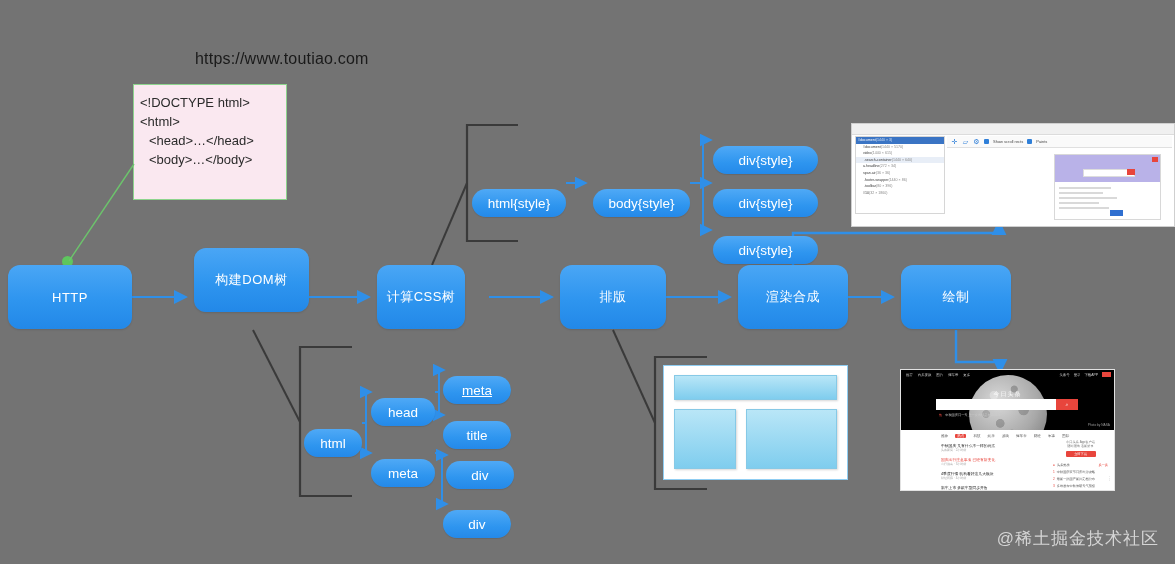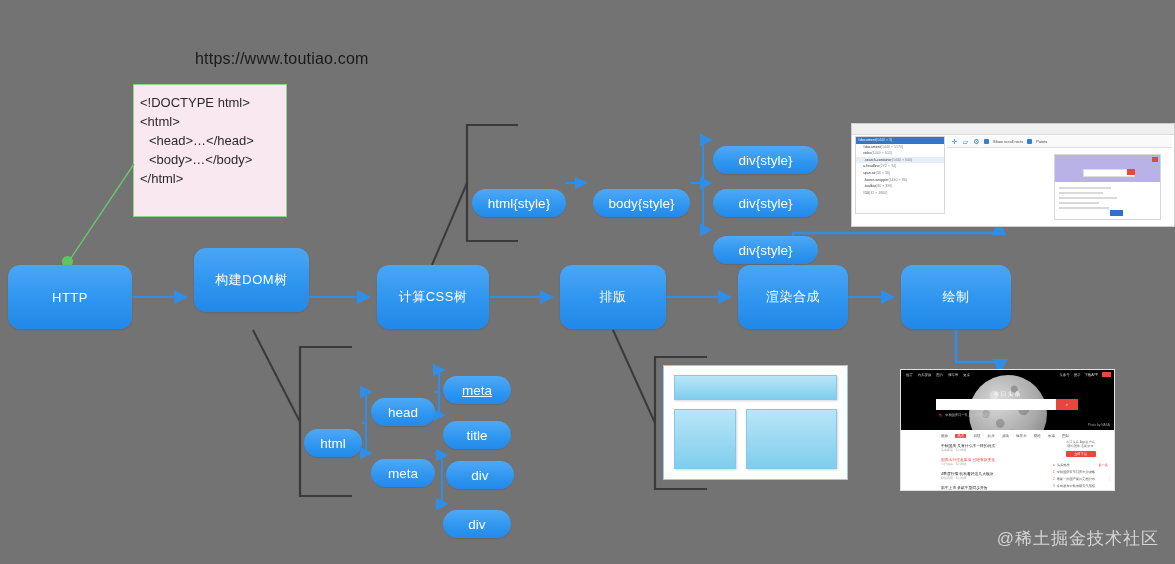--- a/index.html
+++ b/index.html
@@ -22,21 +22,21 @@
     left: 195px; top: 50px;
     font-size: 16px;
     color: #1a1a1a;
     letter-spacing: .2px;
     white-space: nowrap;
   }
   
   .code-card {
     position: absolute;
     left: 133px; top: 84px;
-    width: 154px; height: 133px;
+    width: 154px; height: 116px;
     background: #fae8f0;
     border: 1.5px solid #8dd48d;
     box-sizing: border-box;
     padding: 8px 5px 0 6px;
   }
   .code-card .line {
     font-size: 13px;
     color: #2b2b2b;
     line-height: 19px;
     white-space: pre;
@@ -319,21 +319,20 @@
 
 <div id="canvas">
 
   <div class="url-label">https://www.toutiao.com</div>
 
   <div class="code-card">
     <div class="line">&lt;!DOCTYPE html&gt;</div>
     <div class="line">&lt;html&gt;</div>
     <div class="line ind">&lt;head&gt;…&lt;/head&gt;</div>
     <div class="line ind">&lt;body&gt;…&lt;/body&gt;</div>
-    <div class="line">&lt;/html&gt;</div>
   </div>
   <div class="green-dot"></div>
 
   <svg class="overlay" viewBox="0 0 1175 564">
     <defs>
       <marker id="ah-blue" markerWidth="7" markerHeight="7" refX="5.6" refY="3.2" orient="auto">
         <path d="M0,0 L6.5,3.2 L0,6.4 Z" fill="#2f8fe8"></path>
       </marker>
     </defs>
 
@@ -376,21 +375,21 @@
     <path d="M707,357 L655,357 L655,489 L707,489" fill="none" stroke="#3a3a3a" stroke-width="2.2"></path>
     <line x1="655" y1="423" x2="613" y2="330" stroke="#3a3a3a" stroke-width="2"></line>
 
     <path d="M793,265 L793,233 L999,233 L999,222" fill="none" stroke="#2f8fe8" stroke-width="2.4" marker-end="url(#ah-blue)"></path>
 
     <path d="M956,330 L956,362 L1000,362 L1000,372" fill="none" stroke="#2f8fe8" stroke-width="2.4" marker-end="url(#ah-blue)"></path>
   </svg>
 
   <div class="flow-box" style="left:8px;  top:265px; width:124px;">HTTP</div>
   <div class="flow-box" style="left:194px;top:248px; width:115px;">构建DOM树</div>
-  <div class="flow-box" style="left:377px;top:265px; width:112px;">计算CSS树</div>
+  <div class="flow-box" style="left:377px;top:265px; width:88px;">计算CSS树</div>
   <div class="flow-box" style="left:560px;top:265px; width:106px;">排版</div>
   <div class="flow-box" style="left:738px;top:265px; width:110px;">渲染合成</div>
   <div class="flow-box" style="left:901px;top:265px; width:110px;">绘制</div>
 
   <div class="pill" style="left:472px;top:169px;width:94px;">html{style}</div>
   <div class="pill" style="left:593px;top:169px;width:97px;">body{style}</div>
   <div class="pill" style="left:713px;top:126px;width:105px;">div{style}</div>
   <div class="pill" style="left:713px;top:169px;width:105px;">div{style}</div>
   <div class="pill" style="left:713px;top:216px;width:105px;">div{style}</div>
 

